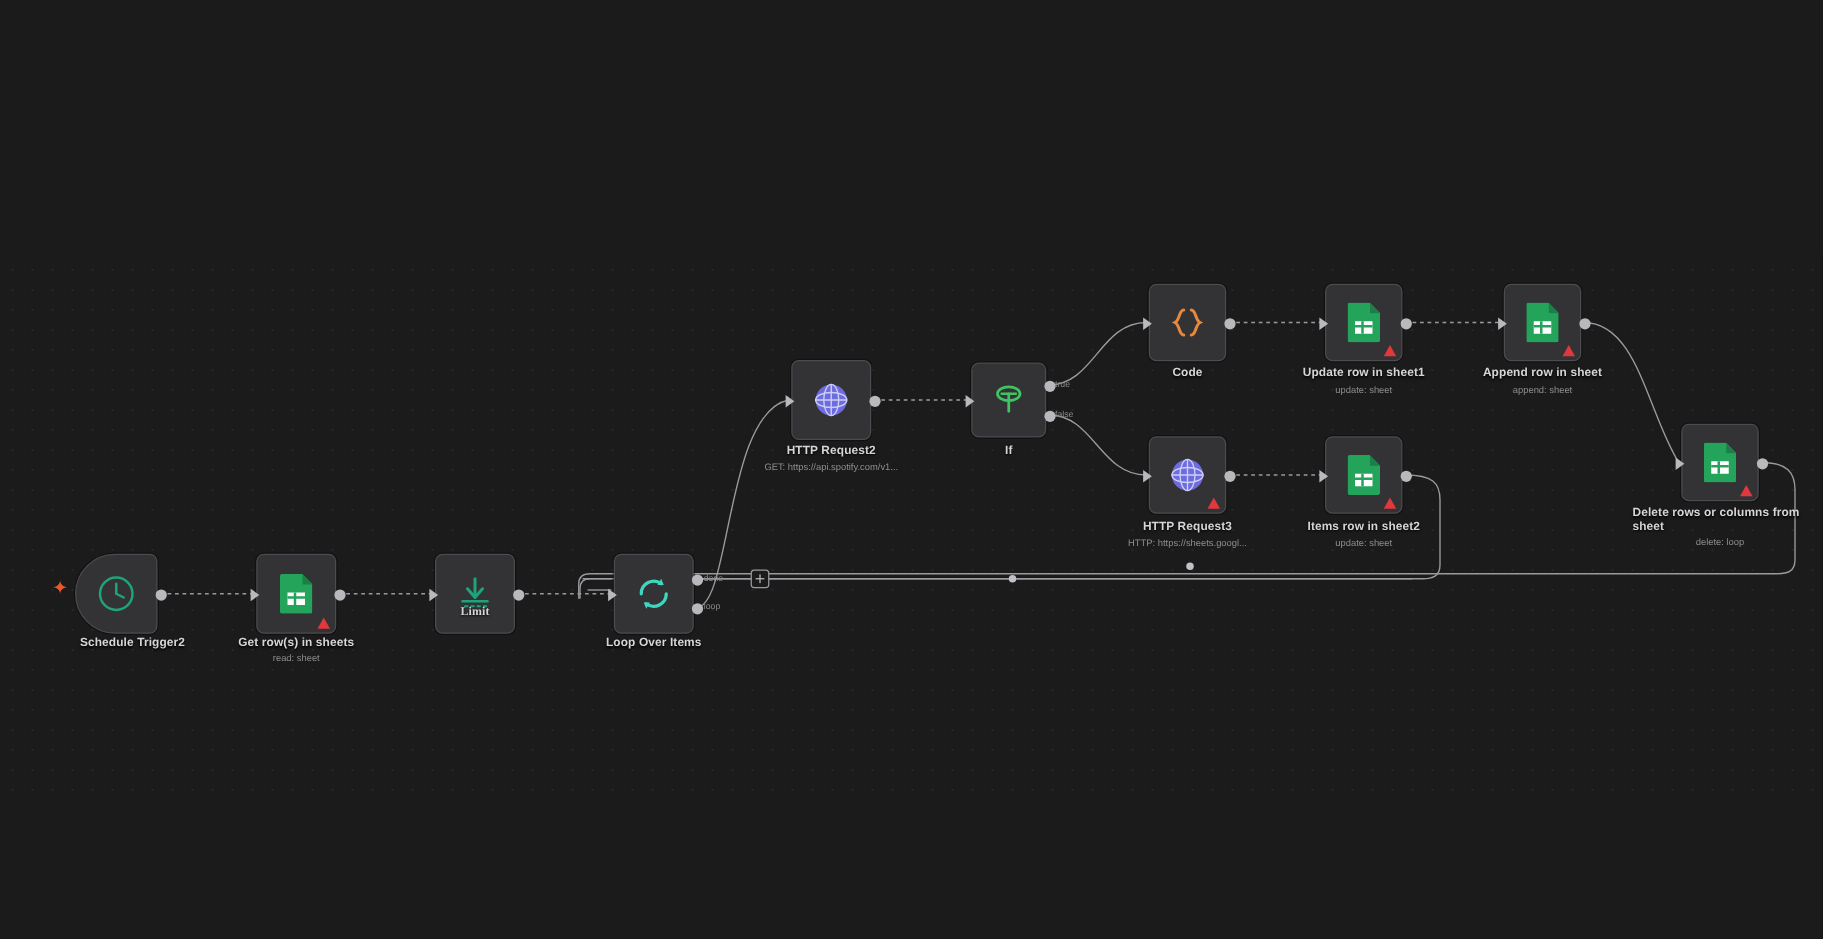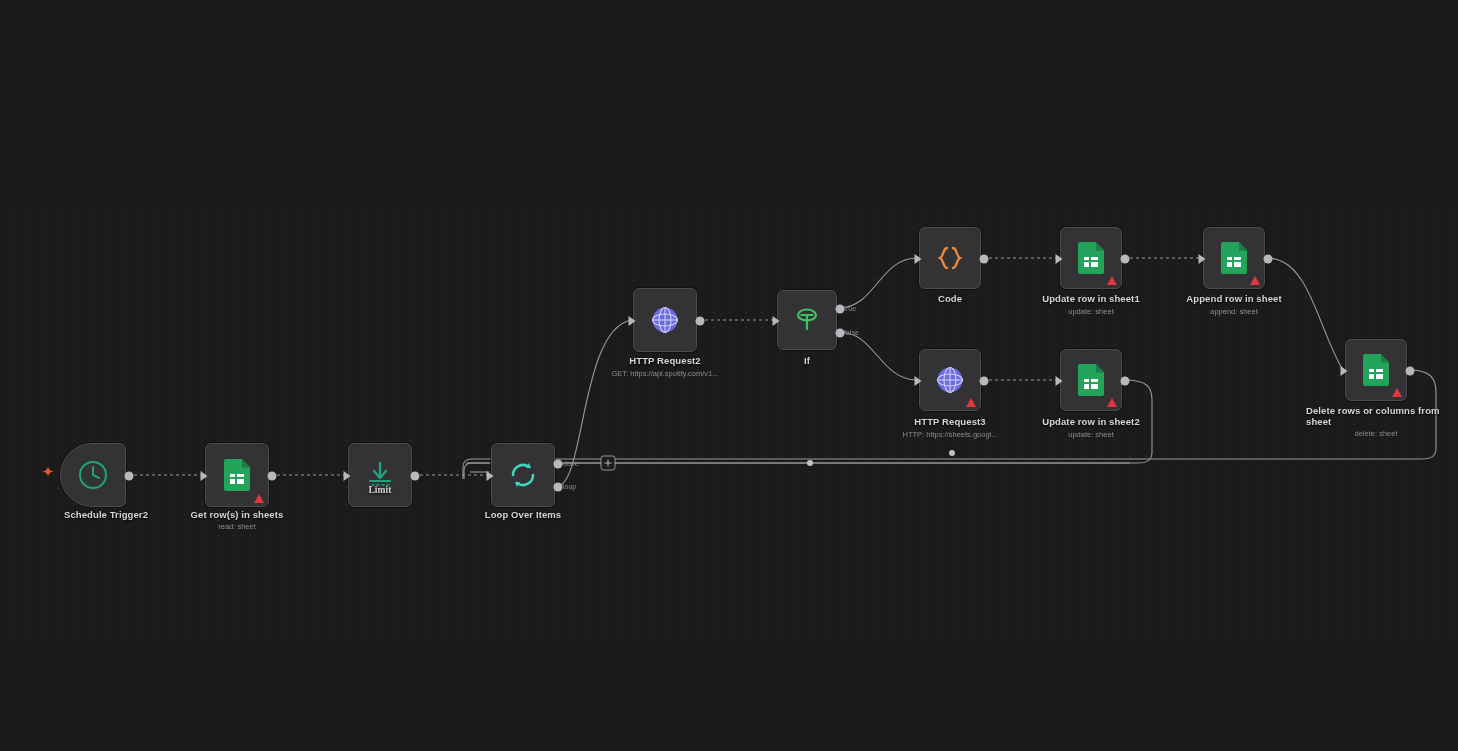--- a/index.html
+++ b/index.html
@@ -326,33 +326,33 @@
   <div class="node" style="left:1060px;top:349px;width:62px;height:62px;">
     <span class="glyph gsheet">
       <span class="body"></span>
         <span class="fold"></span>
         <span class="tbl"></span>
     </span>
     <span class="warn"></span>
     <span class="port in" style="left:-2px;top:31px;"></span>
     <span class="port" style="left:64px;top:31px;"></span>
   </div>
-  <div class="label" style="left:1091px;top:416px;">Update row in sheet2</div>
+  <div class="label" style="left:1091px;top:416px;">Items row in sheet2</div>
   <div class="sublabel" style="left:1091px;top:430px;">update: sheet</div>
 
   <div class="node" style="left:1345px;top:339px;width:62px;height:62px;">
     <span class="glyph gsheet">
       <span class="body"></span>
         <span class="fold"></span>
         <span class="tbl"></span>
     </span>
     <span class="warn"></span>
     <span class="port in" style="left:-2px;top:31px;"></span>
     <span class="port" style="left:64px;top:31px;"></span>
   </div>
   <div class="label wrapped" style="left:1376px;top:405px;">Delete rows or columns from sheet</div>
-  <div class="sublabel" style="left:1376px;top:429px;">delete: sheet</div>
+  <div class="sublabel" style="left:1376px;top:429px;">delete: loop</div>
 
   <div class="addbtn" style="left:608px;top:463px;"></div>
   <div class="dot" style="left:810px;top:463px;"></div>
   <div class="dot" style="left:952px;top:453px;"></div>
 
 </div>
 
 </body></html>

